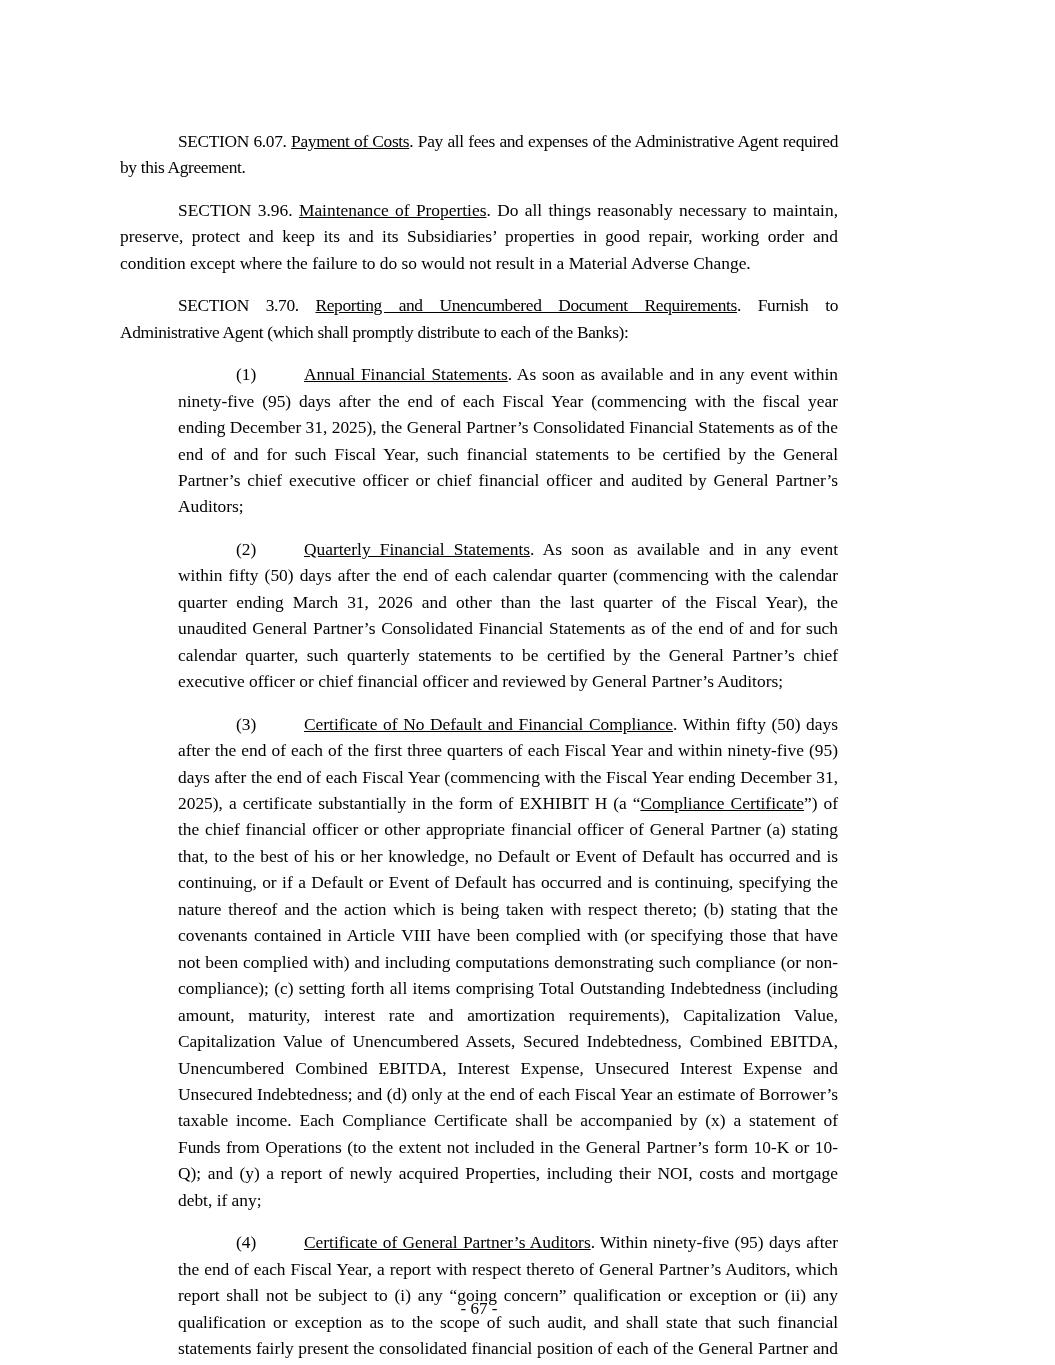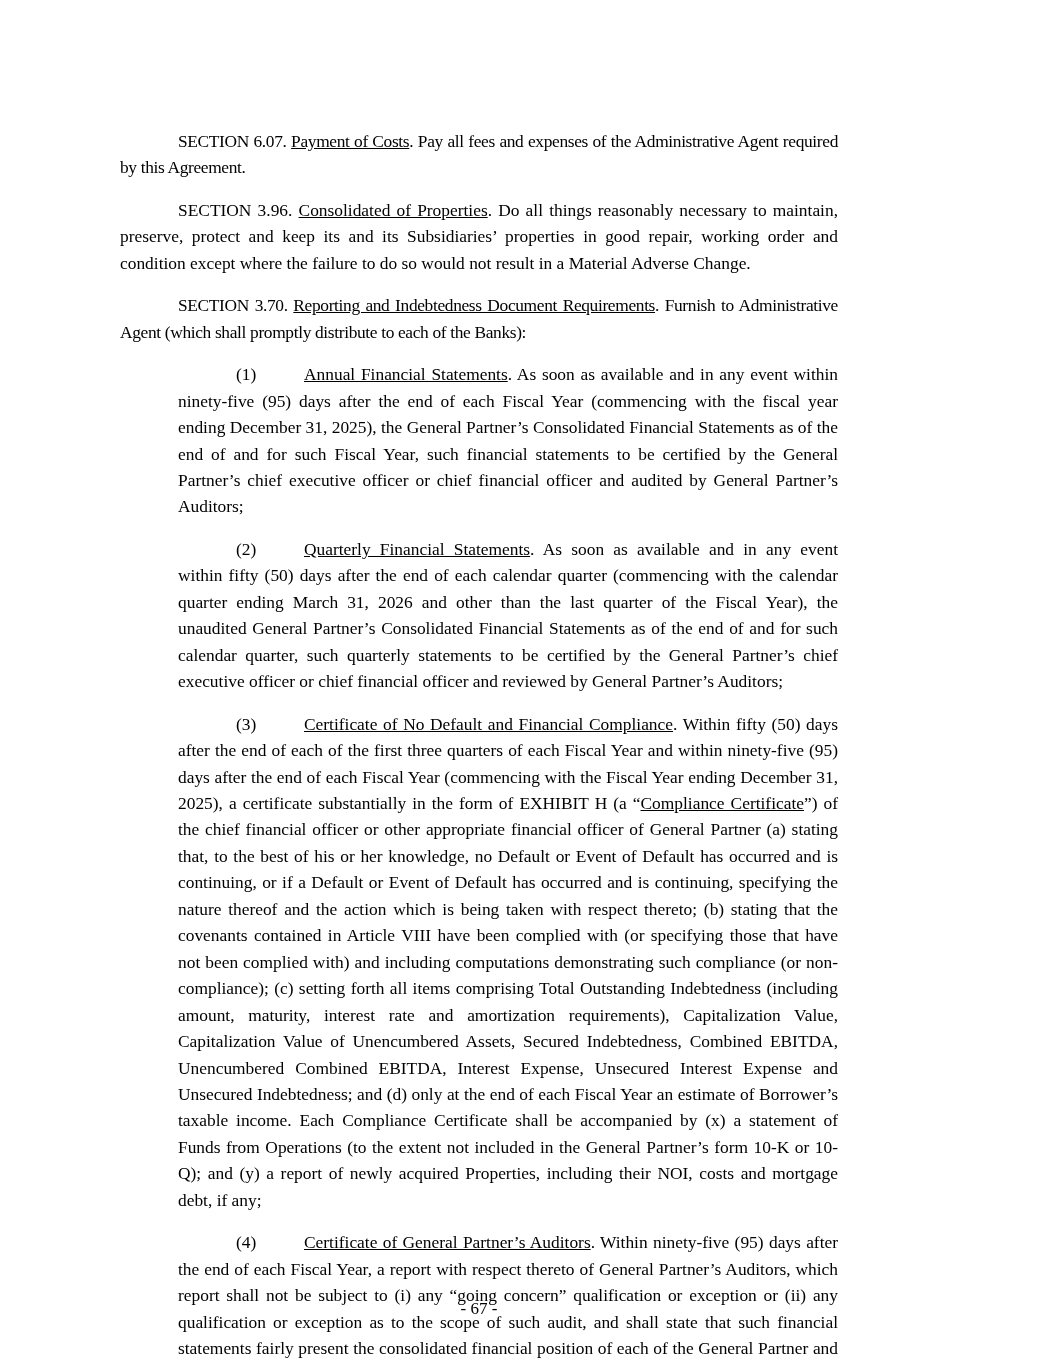--- a/index.html
+++ b/index.html
@@ -59,26 +59,26 @@
 <div class="page">
   <div class="body-text">
 
     <p class="para tight">
       <span>SECTION 6.07.</span>
       <span class="u">Payment of Costs</span><span>.</span><span> Pay all fees and expenses of the Administrative Agent required by this Agreement.</span>
     </p>
 
     <p class="para">
       <span>SECTION 3.96.</span>
-      <span class="u">Consolidated of Properties</span><span>.</span><span>  Do all things reasonably necessary to maintain, preserve, protect and keep its and its Subsidiaries’ properties in good repair, working order and condition except where the failure to do so would not result in a Material Adverse Change.</span>
+      <span class="u">Maintenance of Properties</span><span>.</span><span>  Do all things reasonably necessary to maintain, preserve, protect and keep its and its Subsidiaries’ properties in good repair, working order and condition except where the failure to do so would not result in a Material Adverse Change.</span>
     </p>
 
     <p class="para tight">
       <span>SECTION 3.70.</span>
-      <span class="u">Reporting and Indebtedness Document Requirements</span><span>.</span><span>  Furnish to Administrative Agent (which shall promptly distribute to each of the Banks):</span>
+      <span class="u">Reporting and Unencumbered Document Requirements</span><span>.</span><span>  Furnish to Administrative Agent (which shall promptly distribute to each of the Banks):</span>
     </p>
 
     <p class="sub">
       <span class="num">(1)</span><span class="u">Annual Financial Statements</span><span>. As soon as available and in any event within ninety-five (95) days after the end of each Fiscal Year (commencing with the fiscal year ending December 31, 2025), the General Partner’s Consolidated Financial Statements as of the end of and for such Fiscal Year, such financial statements to be certified by the General Partner’s chief executive officer or chief financial officer and audited by General Partner’s Auditors;</span>
     </p>
 
     <p class="sub">
       <span class="num">(2)</span><span class="u">Quarterly Financial Statements</span><span>. As soon as available and in any event within fifty (50) days after the end of each calendar quarter (commencing with the calendar quarter ending March 31, 2026 and other than the last quarter of the Fiscal Year), the unaudited General Partner’s Consolidated Financial Statements as of the end of and for such calendar quarter, such quarterly statements to be certified by the General Partner’s chief executive officer or chief financial officer and reviewed by General Partner’s Auditors;</span>
     </p>
 

